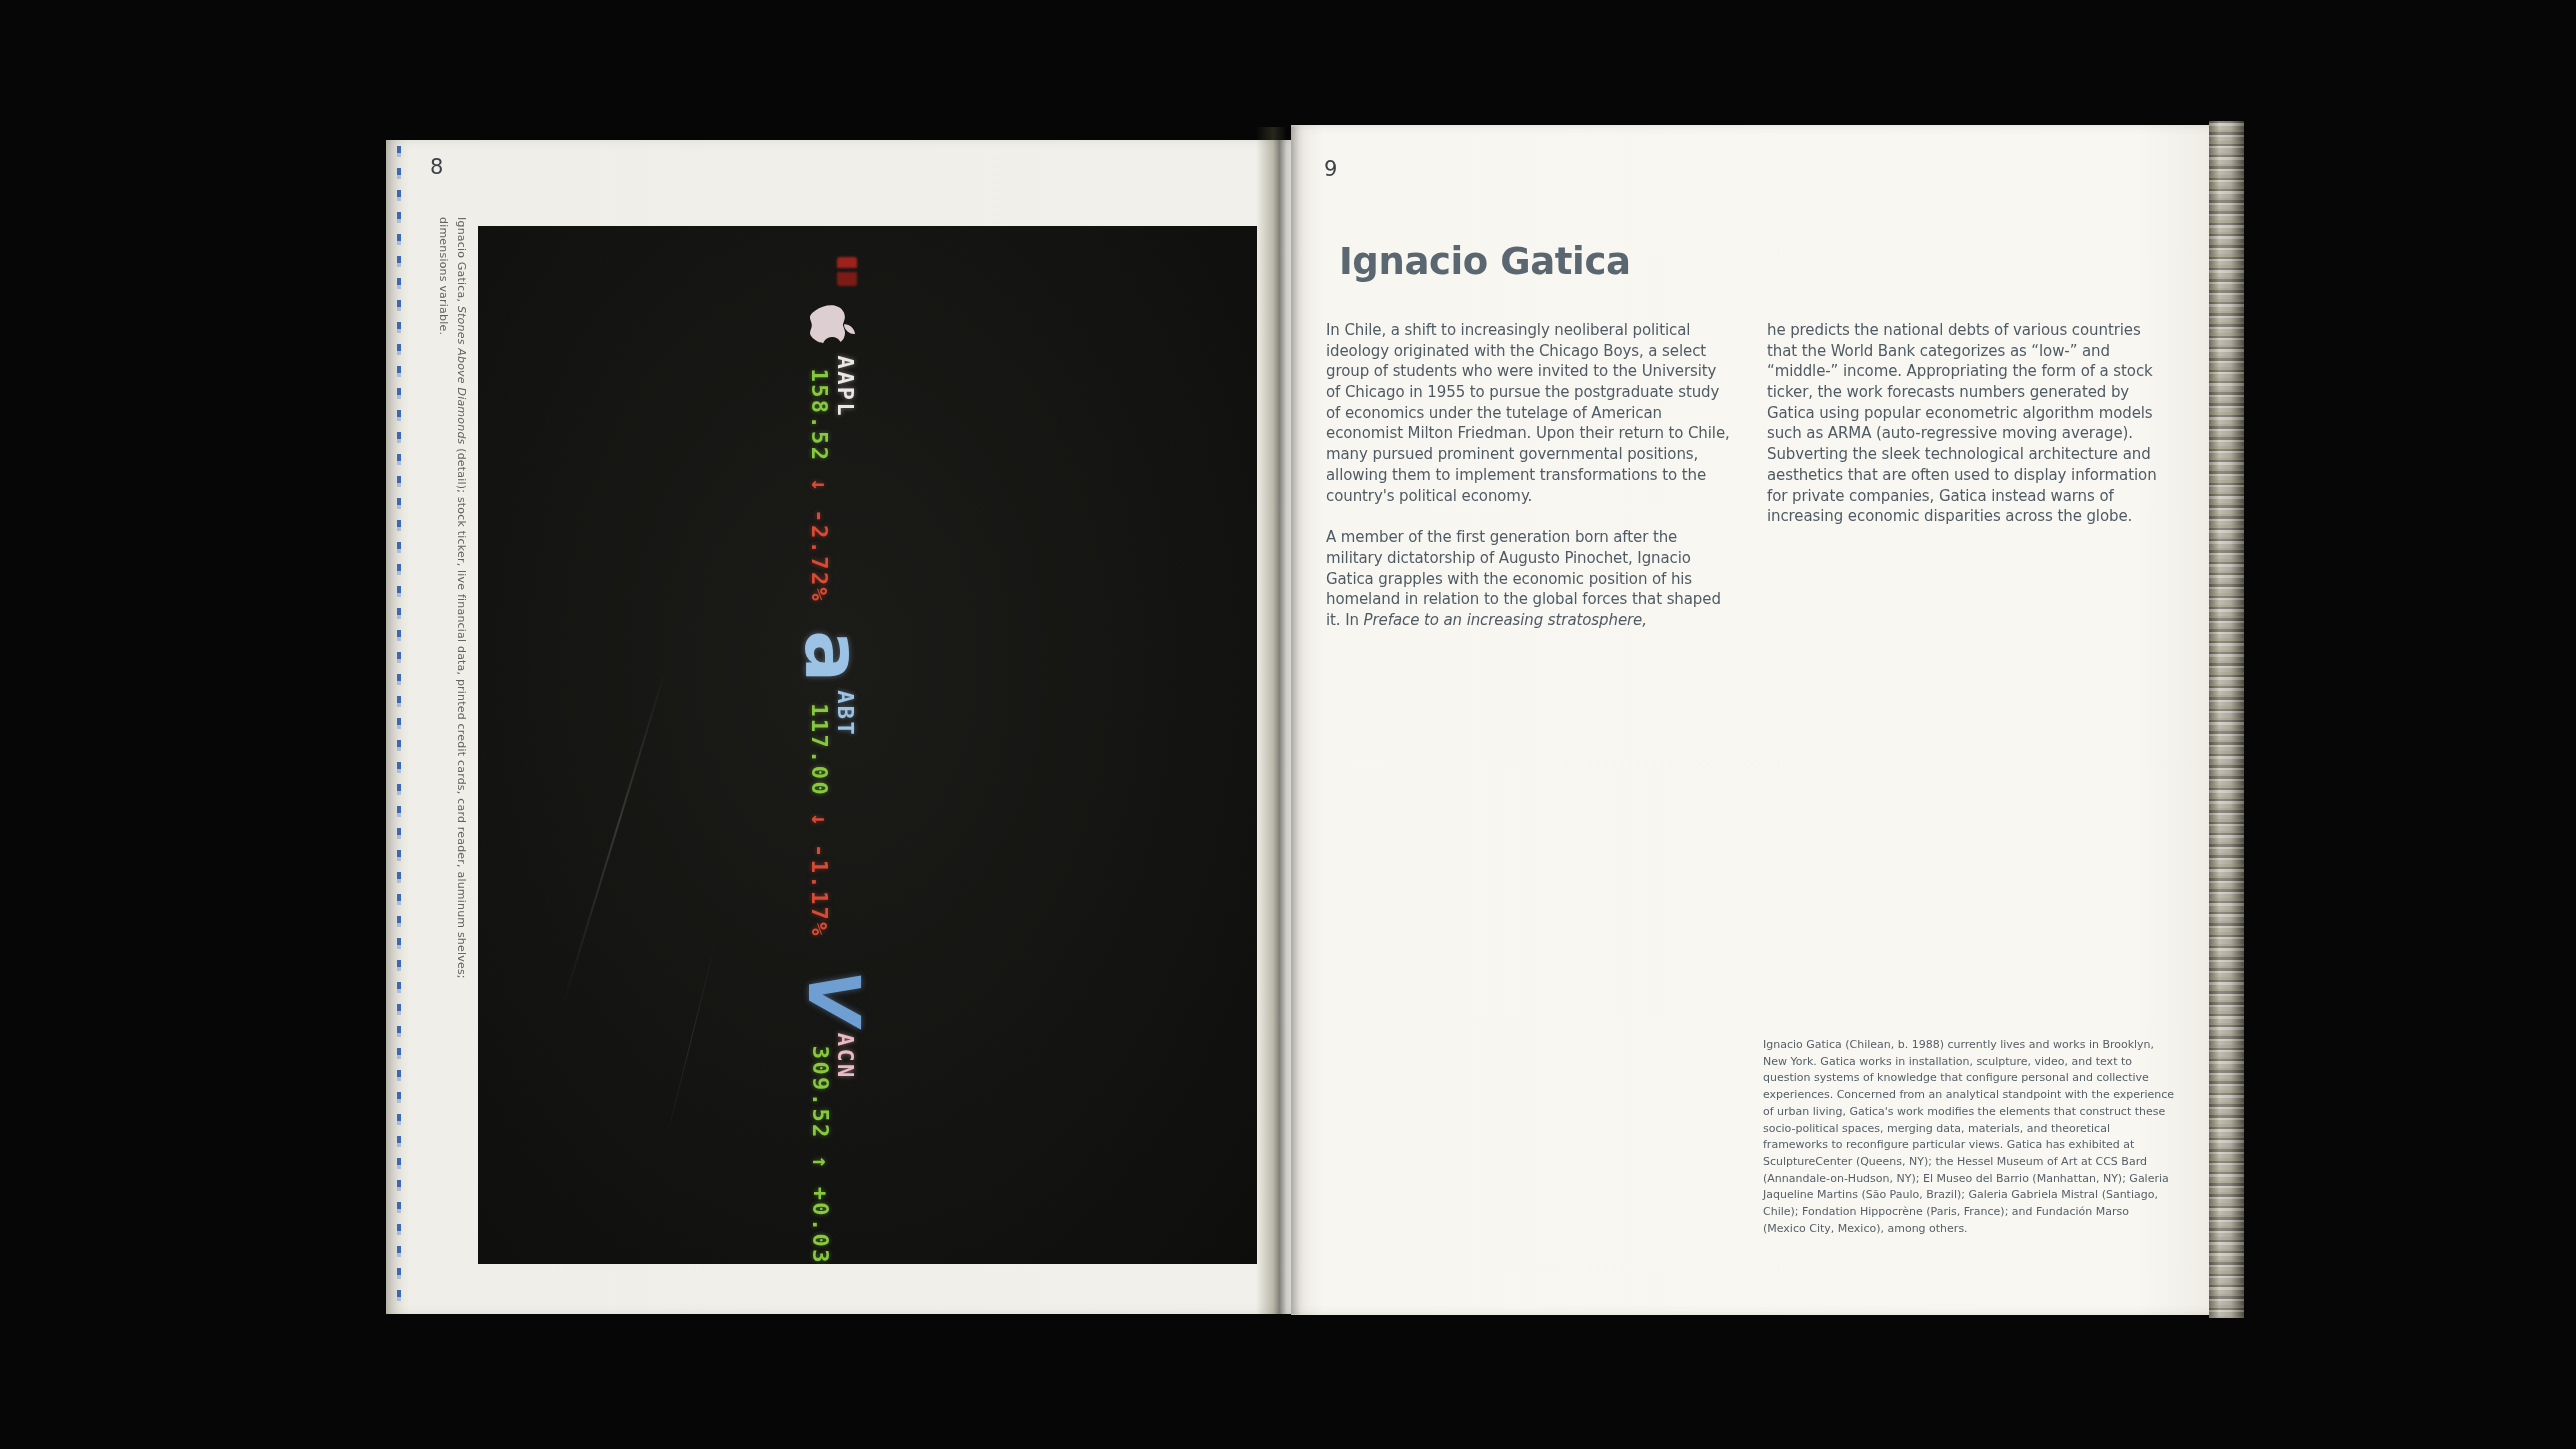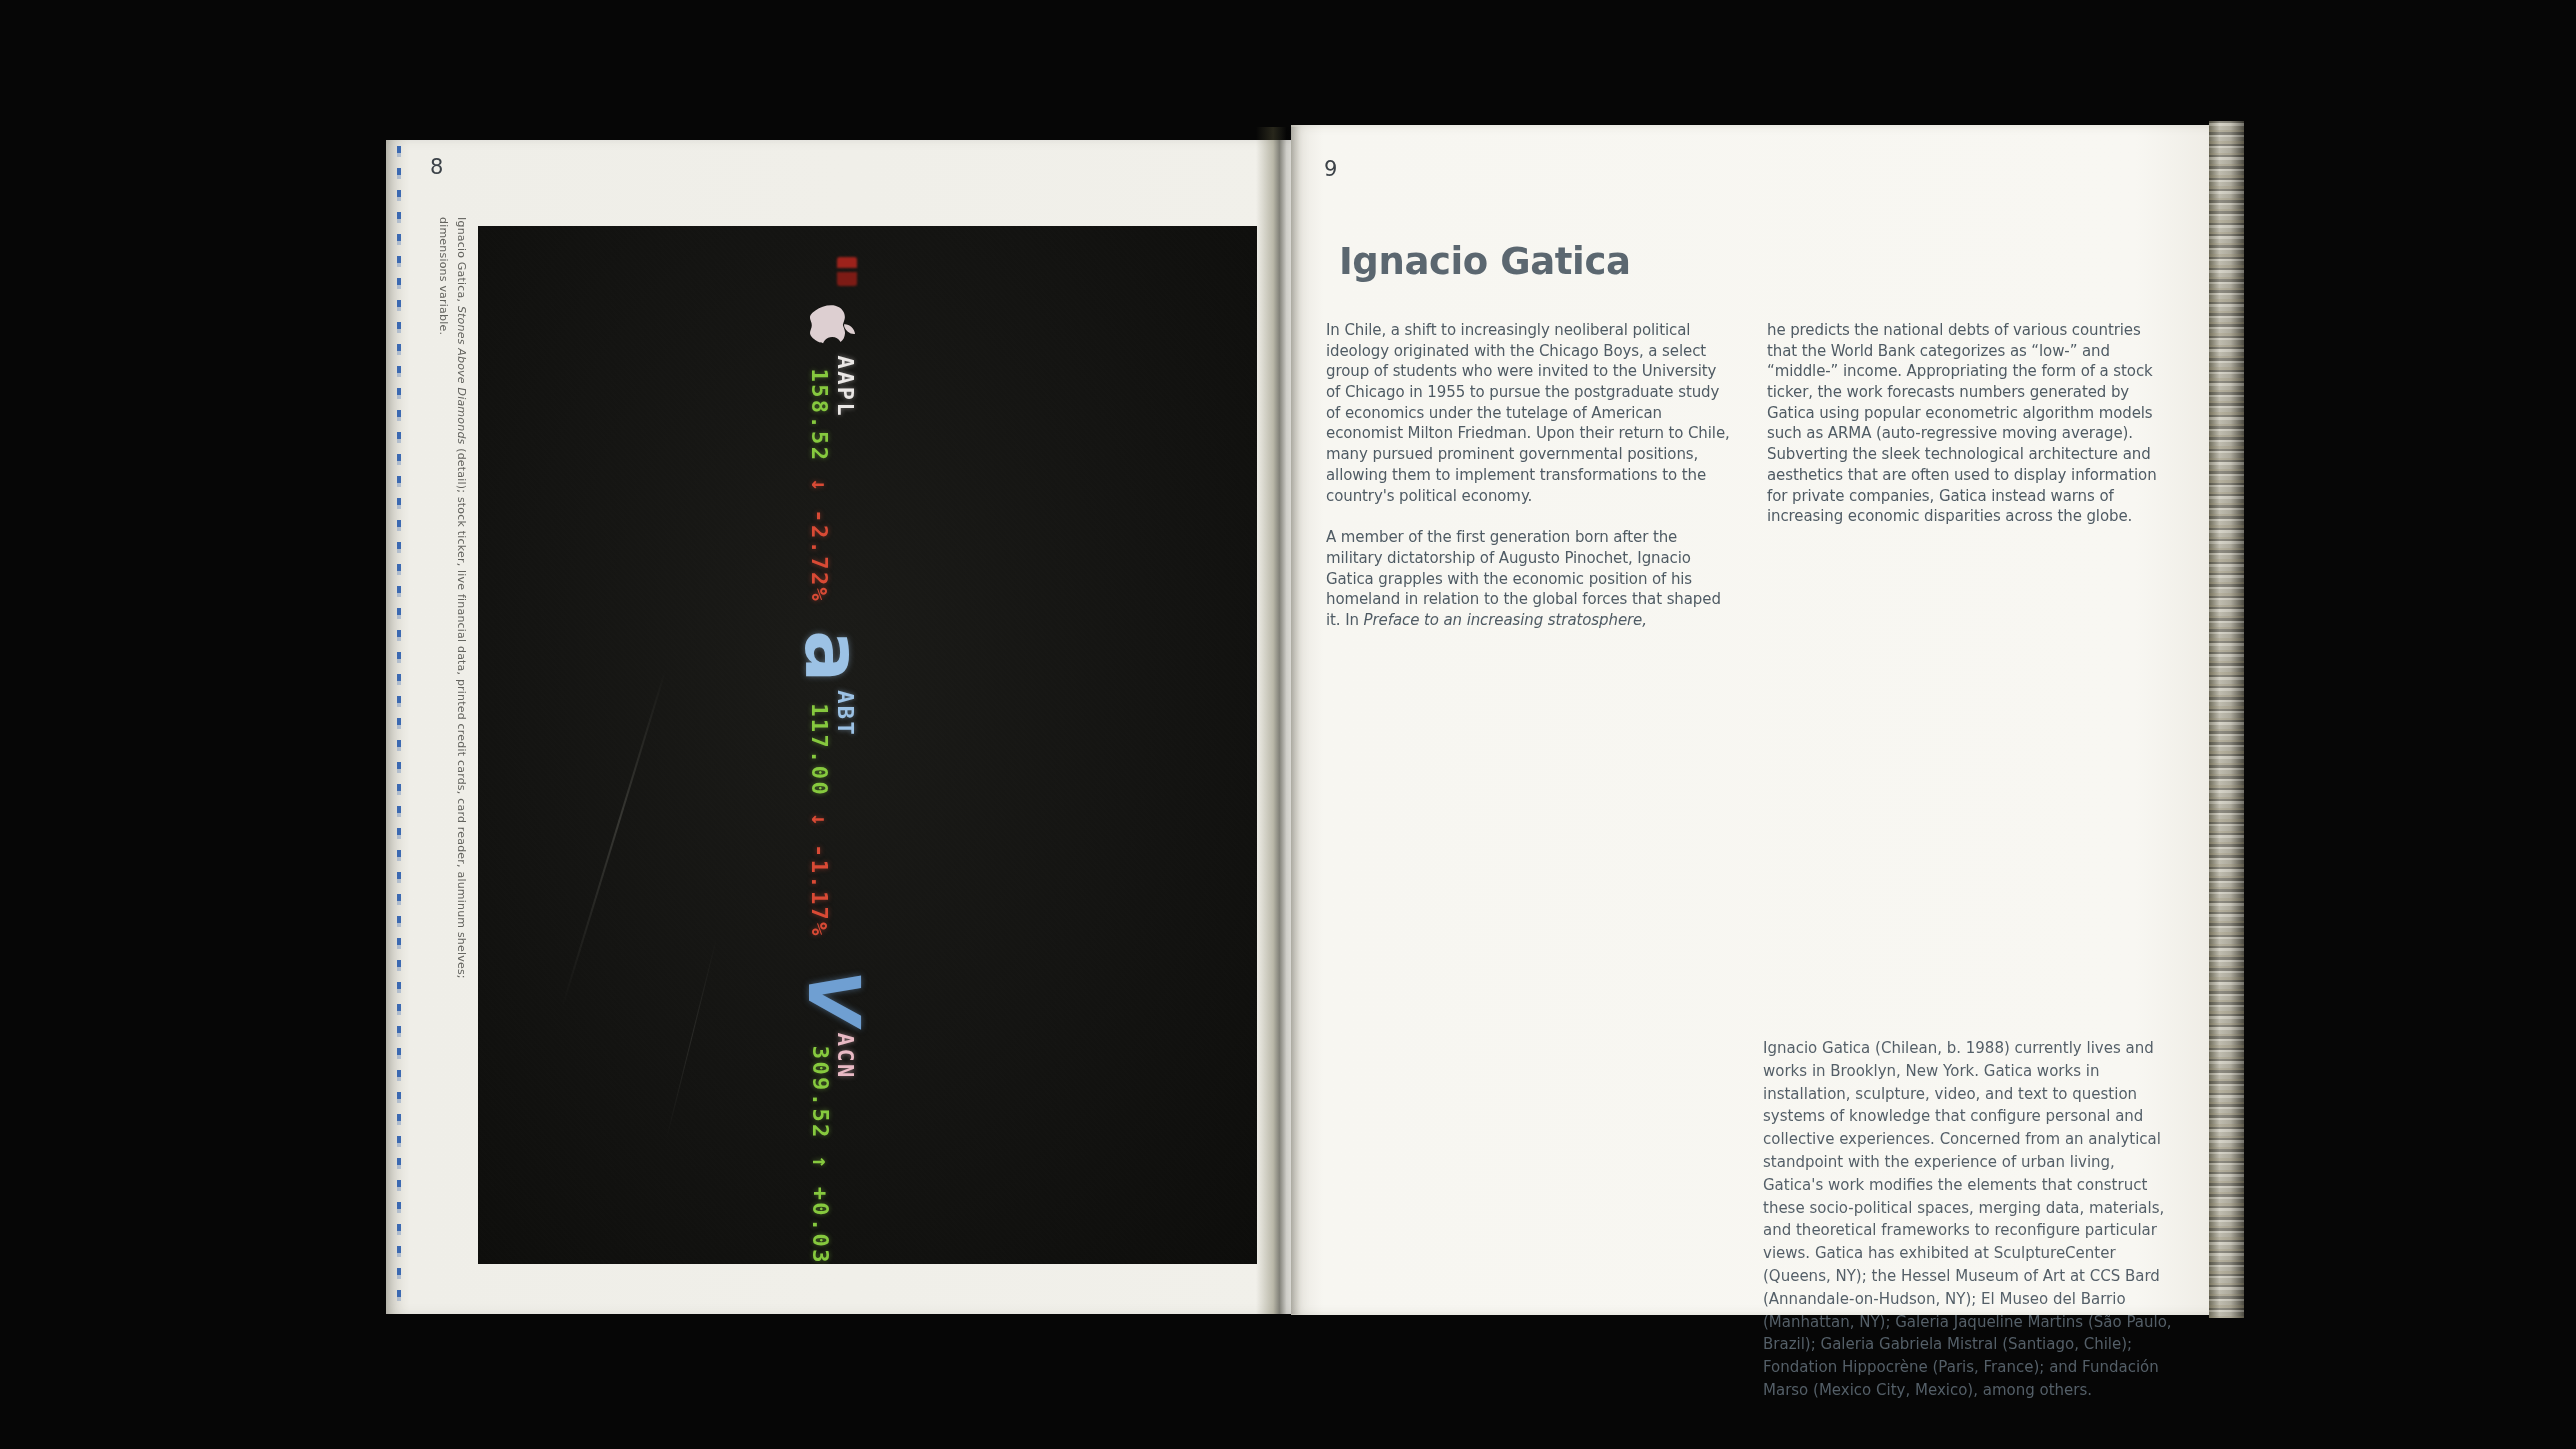--- a/index.html
+++ b/index.html
@@ -71,21 +71,21 @@
   .m1{margin-left:14.5px;} .m2{margin-left:27px;} .m3{margin-left:32px;}
 
   
   .title{position:absolute;left:48px;top:90px;font-size:37px;font-weight:bold;
          color:var(--heading);letter-spacing:-0.4px;}
   .col{position:absolute;top:171px;width:407px;font-size:15px;line-height:1.38;
        color:var(--bodycol);letter-spacing:-0.1px;margin-top:24px;}
   .col1{left:35px;} .col2{left:476px;}
   .col p{margin:0 0 21px 0;}
   .ital{font-style:italic;}
-  .bio{position:absolute;left:472px;top:912px;width:412px;font-size:15px;line-height:1.52;
+  .bio{position:absolute;left:472px;top:912px;width:412px;font-size:11px;line-height:1.52;
        color:#545f68;letter-spacing:0;}
 </style>
 </head>
 <body>
 
 <div class="stage" style="--stitch:#2d5fae;--ledwhite:#eae7e5;--ledblue:#9cc2e5;--ledpink:#e9b9c4;--ledgreen:#86c93e;--ledred:#d94a35;--visablue:#6f9fd2;--adobepink:#e8a7b6;--heading:#5b6770;--bodycol:#4f5b64;">
 
   <div class="page left-page">
     <div class="stitch"></div>
     <div class="pageno pageno-left">8</div>

